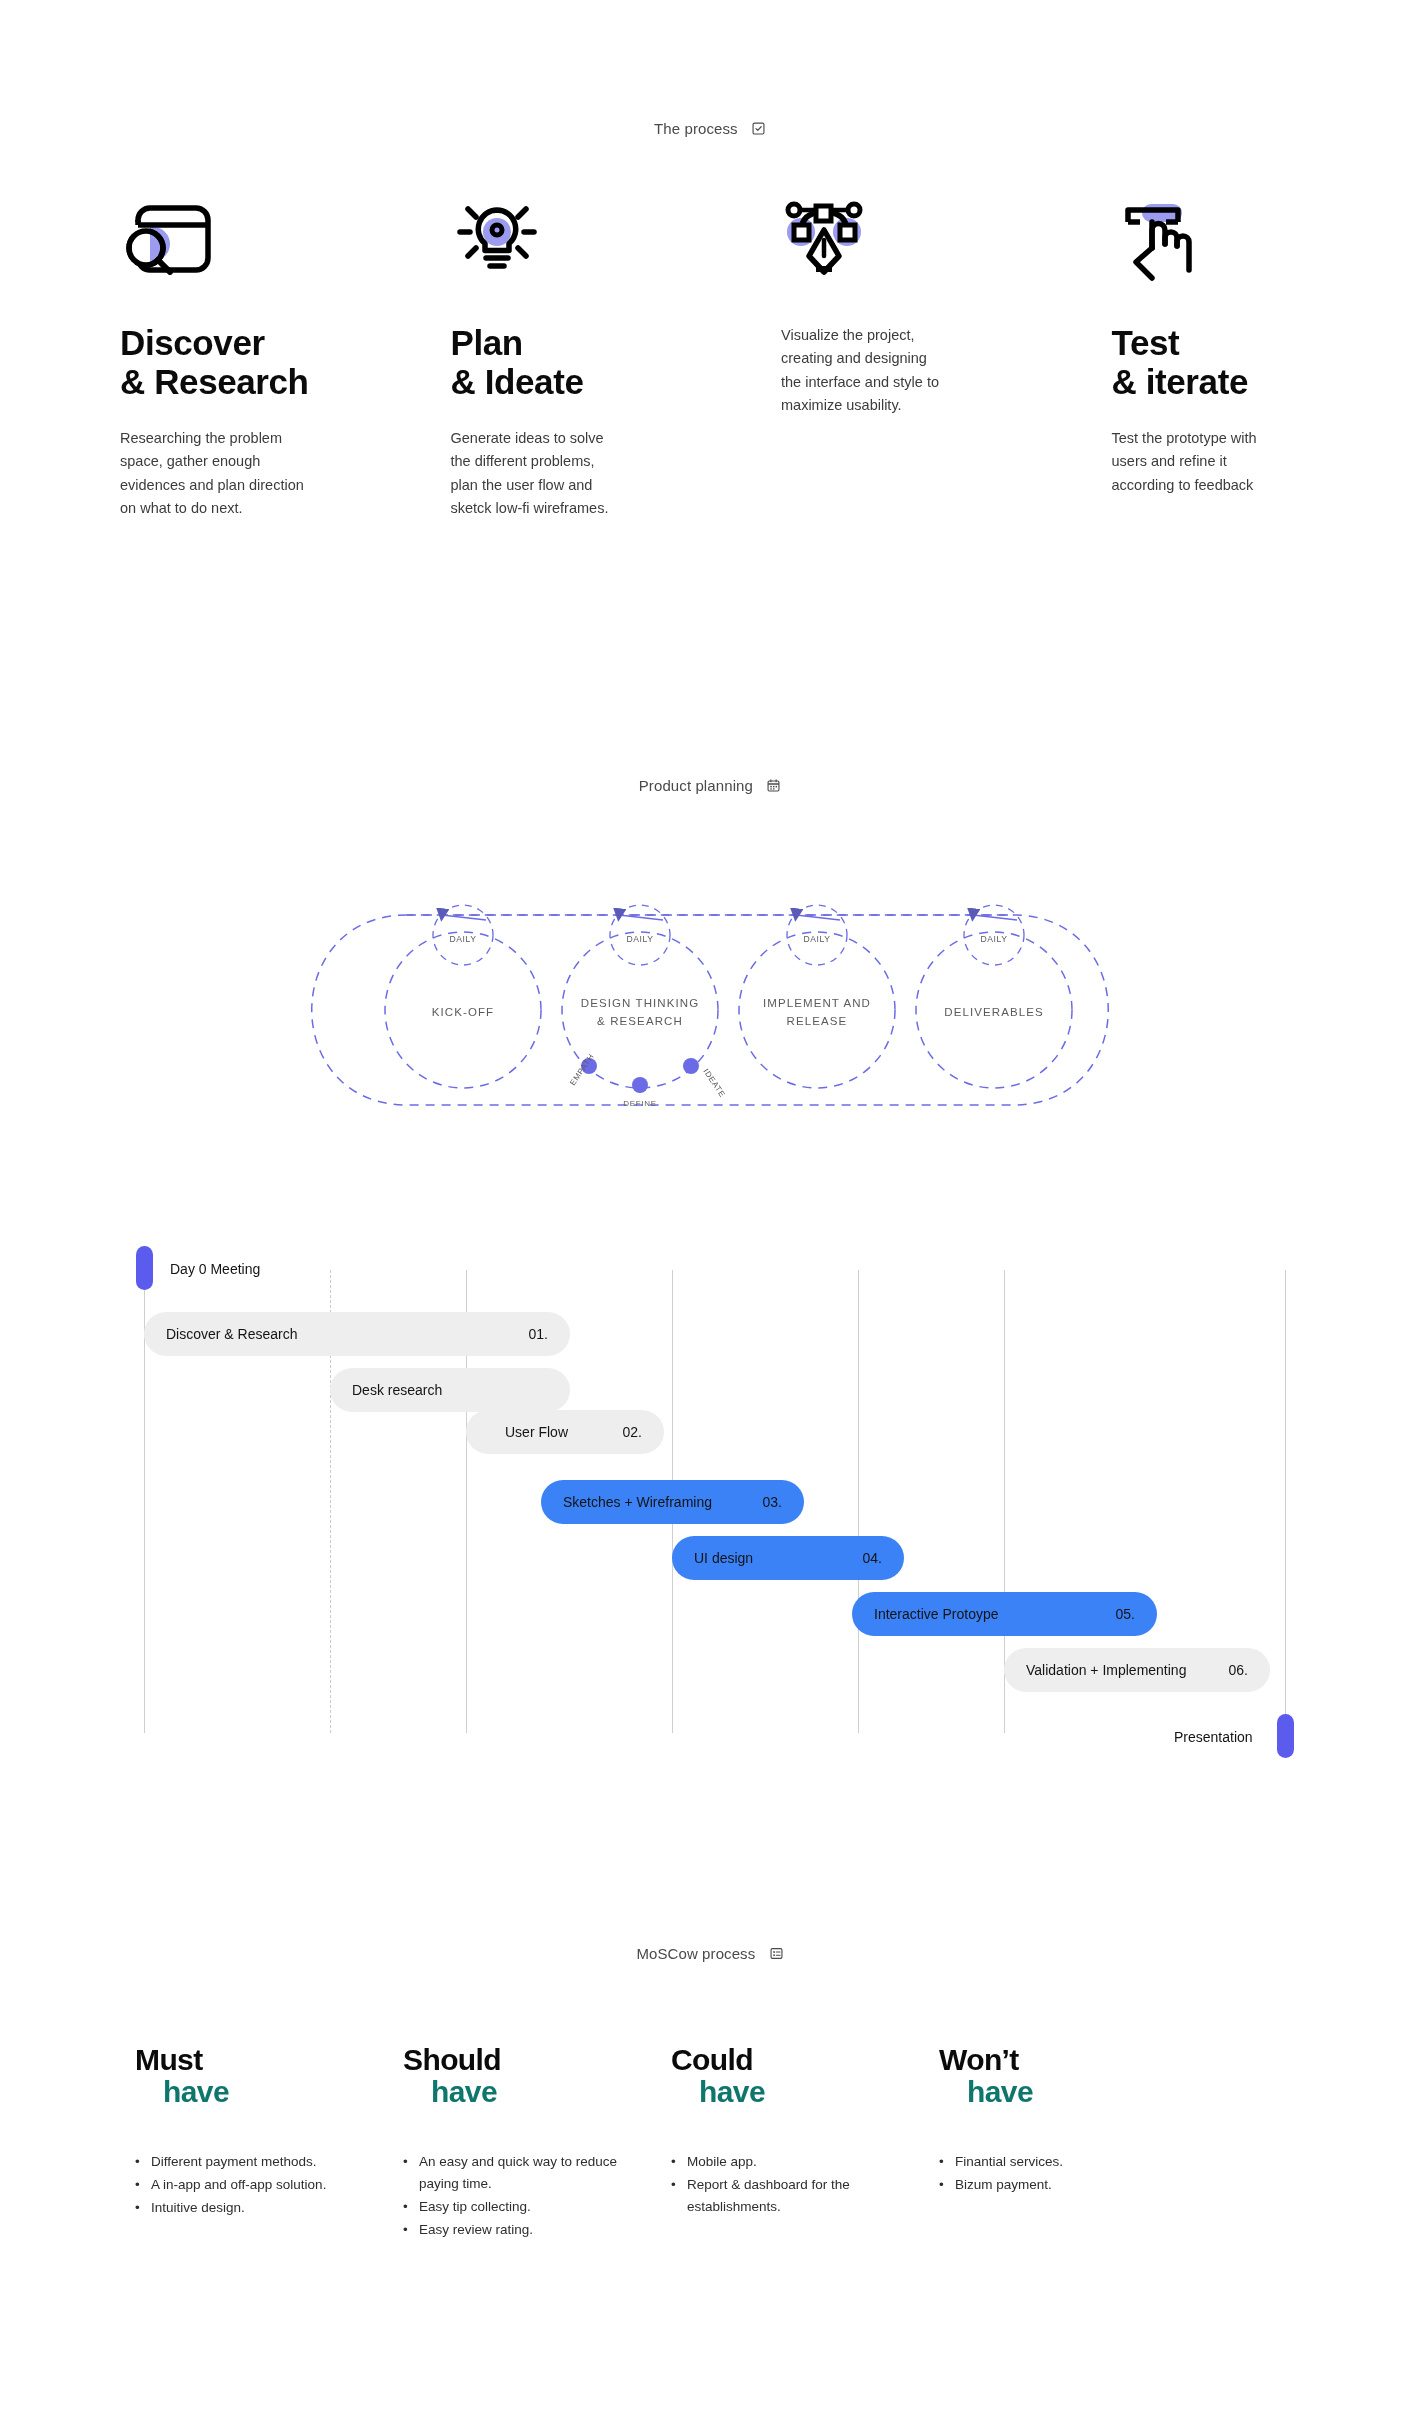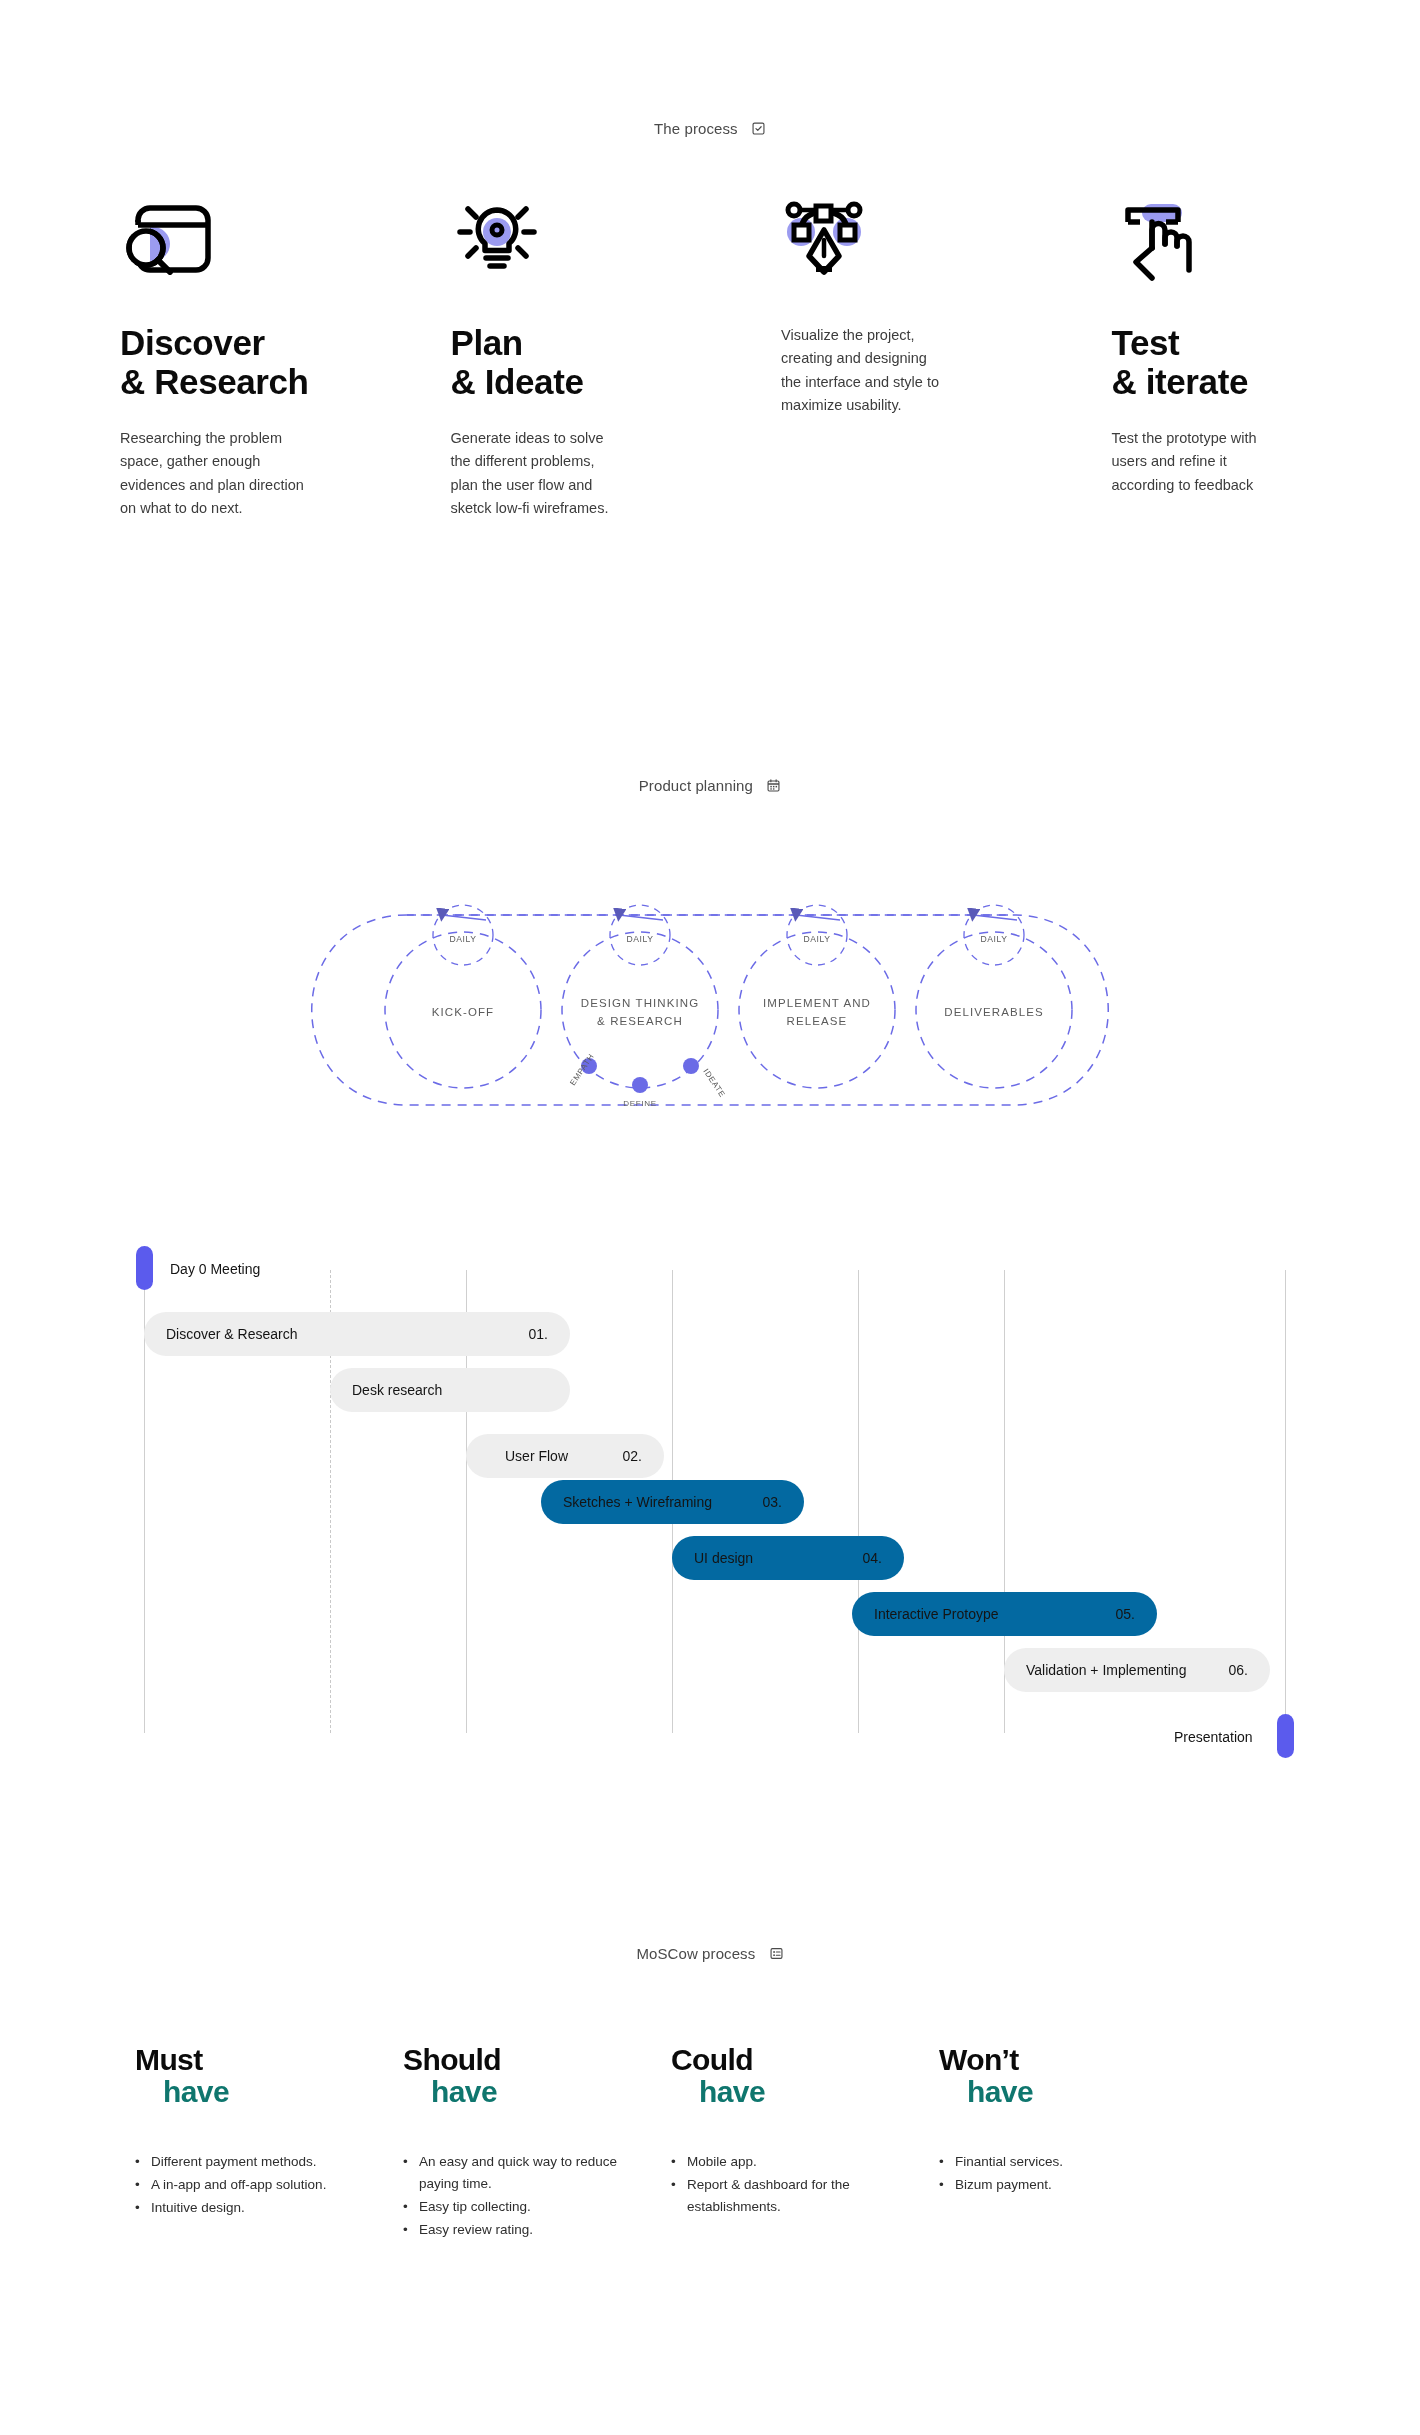--- a/index.html
+++ b/index.html
@@ -84,21 +84,21 @@
     position: absolute;
     height: 44px;
     border-radius: 22px;
     display: flex;
     align-items: center;
     padding: 0 22px;
     font-size: 14px;
     color: #141414;
   }
   .g-bar.grey { background: #eeeeee; }
-  .g-bar.purple { background: #0369a1; }
+  .g-bar.purple { background: #3b82f6; }
   .g-bar .num { margin-left: auto; }
   .g-pill {
     position: absolute;
     width: 17px; height: 44px;
     border-radius: 9px;
     background: #5b5bed;
   }
   .g-side-label {
     position: absolute;
     font-size: 14px;
@@ -336,21 +336,21 @@
   <div class="g-bar grey" style="left:144px; width:426px; top:62px;">
     <span>Discover &amp; Research</span>
     <span class="num">01.</span>
   </div>
 
   <div class="g-bar grey" style="left:330px; width:240px; top:118px;">
     <span>Desk research</span>
     <span class="num"></span>
   </div>
 
-  <div class="g-bar grey" style="left:466px; width:198px; top:184px;padding-left:39px;">
+  <div class="g-bar grey" style="left:466px; width:198px; top:160px;padding-left:39px;">
     <span>User Flow</span>
     <span class="num">02.</span>
   </div>
 
   <div class="g-bar purple" style="left:541px; width:263px; top:230px;">
     <span>Sketches + Wireframing</span>
     <span class="num">03.</span>
   </div>
 
   <div class="g-bar purple" style="left:672px; width:232px; top:286px;">

